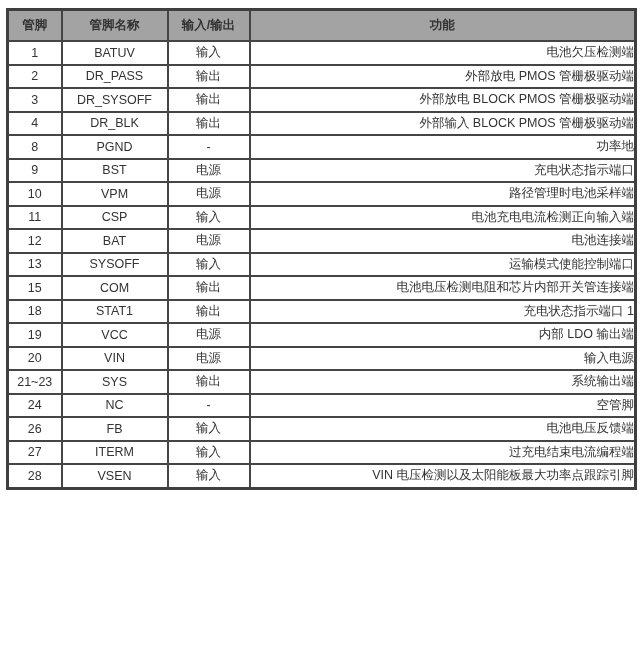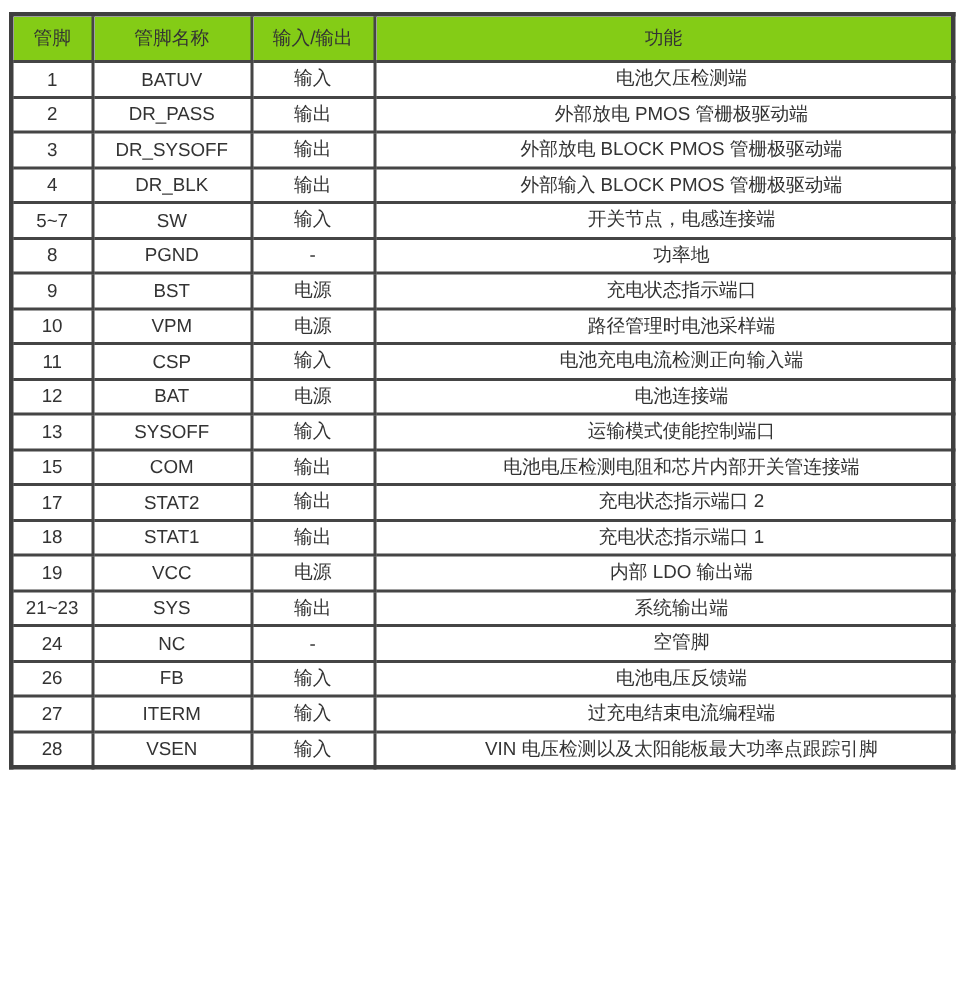--- a/index.html
+++ b/index.html
@@ -25,32 +25,32 @@
   }
   .pin-table th, .pin-table td {
     border: 2px solid #454545;
     font-size: 12.5px;
     vertical-align: middle;
     overflow: hidden;
     white-space: nowrap;
     padding: 0;
   }
   .pin-table th {
-    background: #84cc16;
+    background: #a3a3a3;
     height: 29px;
-    font-weight: normal;
+    font-weight: bold;
     text-align: center;
   }
   .pin-table td {
     height: 21.5px;
     text-align: center;
     background: #ffffff;
   }
   .pin-table td.func-cell {
-    text-align: center;
+    text-align: right;
     padding-left: 24px;
   }
   col.c-pin  { width: 54px; }
   col.c-name { width: 106px; }
   col.c-io   { width: 82px; }
   col.c-func { width: 386px; }
 </style>
 </head>
 <body>
 
@@ -89,26 +89,20 @@
           <td>输出</td>
           <td class="func-cell">外部放电 BLOCK PMOS 管栅极驱动端</td>
         </tr>
         <tr>
           <td>4</td>
           <td>DR_BLK</td>
           <td>输出</td>
           <td class="func-cell">外部输入 BLOCK PMOS 管栅极驱动端</td>
         </tr>
         <tr>
-          <td>5~7</td>
-          <td>SW</td>
-          <td>输入</td>
-          <td class="func-cell">开关节点，电感连接端</td>
-        </tr>
-        <tr>
           <td>8</td>
           <td>PGND</td>
           <td>-</td>
           <td class="func-cell">功率地</td>
         </tr>
         <tr>
           <td>9</td>
           <td>BST</td>
           <td>电源</td>
           <td class="func-cell">充电状态指示端口</td>
@@ -137,36 +131,36 @@
           <td>输入</td>
           <td class="func-cell">运输模式使能控制端口</td>
         </tr>
         <tr>
           <td>15</td>
           <td>COM</td>
           <td>输出</td>
           <td class="func-cell">电池电压检测电阻和芯片内部开关管连接端</td>
         </tr>
         <tr>
-          <td>17</td>
-          <td>STAT2</td>
-          <td>输出</td>
-          <td class="func-cell">充电状态指示端口 2</td>
-        </tr>
-        <tr>
           <td>18</td>
           <td>STAT1</td>
           <td>输出</td>
           <td class="func-cell">充电状态指示端口 1</td>
         </tr>
         <tr>
           <td>19</td>
           <td>VCC</td>
           <td>电源</td>
           <td class="func-cell">内部 LDO 输出端</td>
+        </tr>
+        <tr>
+          <td>20</td>
+          <td>VIN</td>
+          <td>电源</td>
+          <td class="func-cell">输入电源</td>
         </tr>
         <tr>
           <td>21~23</td>
           <td>SYS</td>
           <td>输出</td>
           <td class="func-cell">系统输出端</td>
         </tr>
         <tr>
           <td>24</td>
           <td>NC</td>

